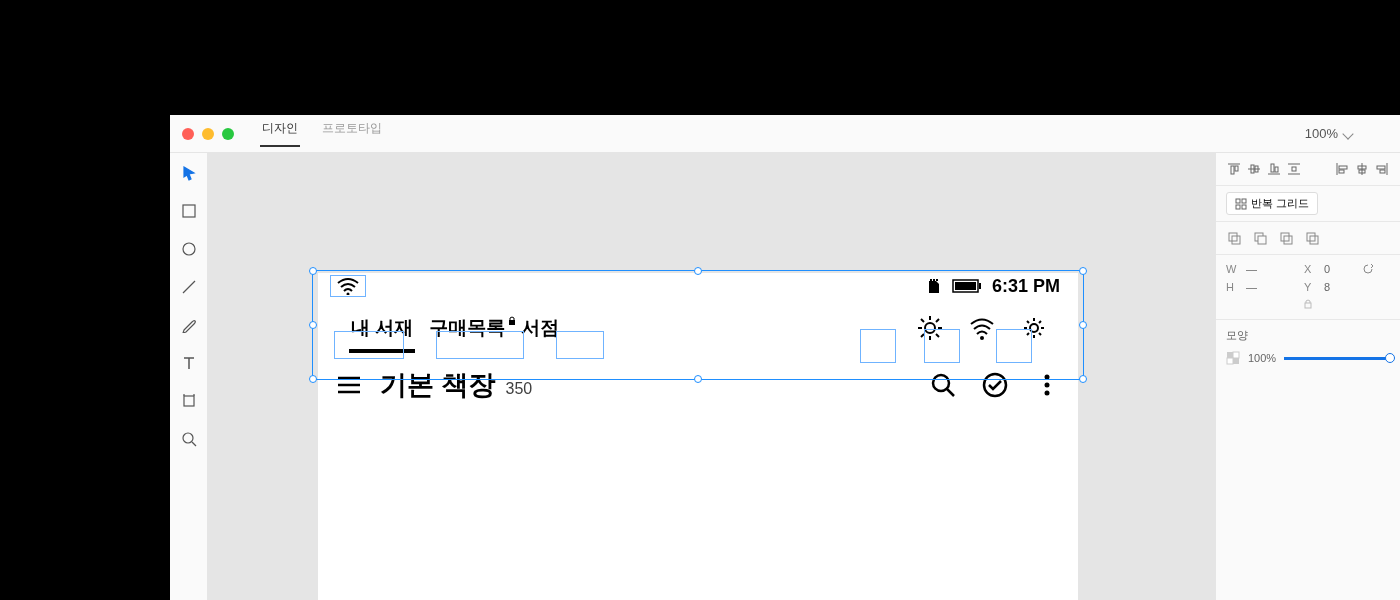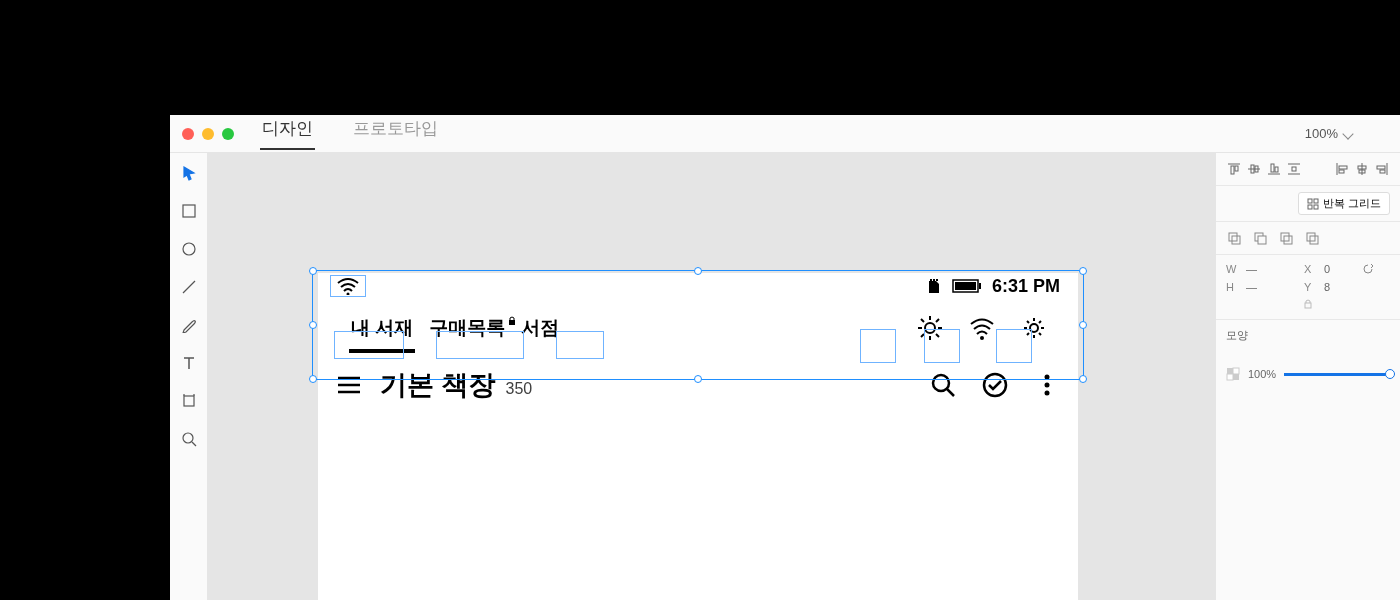--- a/index.html
+++ b/index.html
@@ -8,51 +8,51 @@
 
 .app-window { position: absolute; left: 170px; top: 115px; right: 0; bottom: 0; background: #fff; }
 
 
 .titlebar { height: 38px; background: #fafafa; border-bottom: 1px solid #e5e5e5; display: flex; align-items: center; padding: 0 12px; gap: 8px; }
 .traffic-lights { display: flex; gap: 8px; margin-right: 18px; }
 .traffic-light { width: 12px; height: 12px; border-radius: 50%; }
 .tl-red { background: #ff5f57; }
 .tl-yellow { background: #febc2e; }
 .tl-green { background: #28c840; }
-.tabs-top { display: flex; gap: 36px; font-size: 17px; color: #999; }
+.tabs-top { display: flex; gap: 20px; font-size: 12px; color: #999; }
 .tab-top { padding: 0 2px 8px 2px; cursor: pointer; }
 .tab-top.active { color: #333; border-bottom: 2px solid #333; }
 .titlebar-right { margin-left: auto; display: flex; align-items: center; gap: 18px; color: #555; font-size: 13px; }
 .zoom-select { display: flex; align-items: center; gap: 6px; }
 
 
 .left-tools { position: absolute; left: 0; top: 38px; width: 38px; bottom: 0; background: #fafafa; border-right: 1px solid #e5e5e5; display: flex; flex-direction: column; align-items: center; padding-top: 12px; gap: 22px; }
 .tool { width: 16px; height: 16px; cursor: pointer; display: flex; align-items: center; justify-content: center; }
 .tool svg { width: 16px; height: 16px; stroke: #555; fill: none; stroke-width: 1.2; }
 .tool.active svg { stroke: #1473e6; fill: #1473e6; }
 
 
 .canvas-area { position: absolute; left: 38px; top: 38px; right: 185px; bottom: 0; background: #e5e5e5; overflow: hidden; }
 
 
 .right-panel { position: absolute; right: 0; top: 38px; width: 185px; bottom: 0; background: #fafafa; border-left: 1px solid #e5e5e5; font-size: 11px; color: #666; }
-.rp-row { border-bottom: 1px solid #e8e8e8; padding: 6px 10px; display: flex; align-items: center; gap: 8px; justify-content: flex-end; }
+.rp-row { border-bottom: 1px solid #e8e8e8; padding: 6px 10px; display: flex; align-items: center; gap: 8px; }
 .rp-align-row { display: flex; gap: 4px; padding: 8px 10px; border-bottom: 1px solid #e8e8e8; }
 .rp-align-row .spacer { flex: 1; }
 .align-btn { width: 16px; height: 16px; display: flex; align-items: center; justify-content: center; cursor: pointer; }
 .align-btn svg { width: 14px; height: 14px; stroke: #666; stroke-width: 1; fill: none; }
 .repeat-grid-btn { border: 1px solid #ddd; background: #fff; padding: 3px 8px; border-radius: 3px; font-size: 11px; cursor: pointer; display: flex; align-items: center; gap: 4px; }
 .bool-ops { display: flex; gap: 10px; padding: 8px 10px; }
 .bool-ops svg { width: 14px; height: 14px; stroke: #888; fill: none; stroke-width: 1; }
 .transform-section { padding: 8px 10px; border-top: 1px solid #e8e8e8; border-bottom: 1px solid #e8e8e8; }
 .tr-row { display: flex; align-items: center; gap: 8px; margin-bottom: 6px; font-size: 11px; }
 .tr-label { color: #888; width: 12px; }
 .tr-val { color: #666; }
 .shape-section { padding: 8px 10px; }
-.shape-header { font-size: 11px; color: #666; margin-bottom: 24px; }
+.shape-header { font-size: 11px; color: #666; margin-bottom: 8px; }
 .opacity-row { display: flex; align-items: center; gap: 8px; }
 .opacity-slider { flex: 1; height: 3px; background: linear-gradient(to right, #1473e6 0%, #1473e6 100%); position: relative; }
 .opacity-thumb { position: absolute; right: -5px; top: -4px; width: 10px; height: 10px; border-radius: 50%; background: #fff; border: 1px solid #1473e6; }
 
 
 .artboard { position: absolute; left: 110px; top: 120px; width: 760px; height: 450px; background: #fff; }
 
 
 .selection-box { position: absolute; border: 1px solid #1f8fff; pointer-events: none; }
 .sel-handle { position: absolute; width: 8px; height: 8px; background: #fff; border: 1px solid #1f8fff; border-radius: 50%; }

